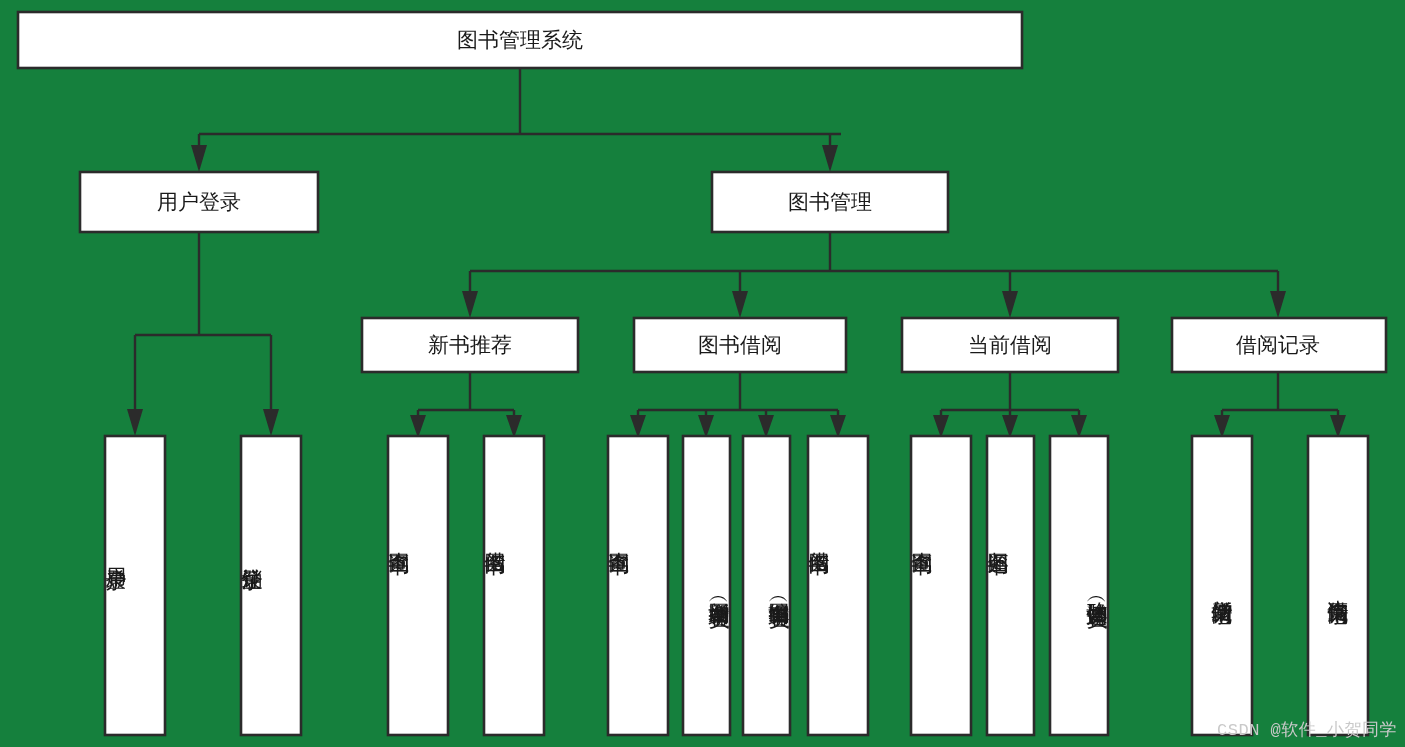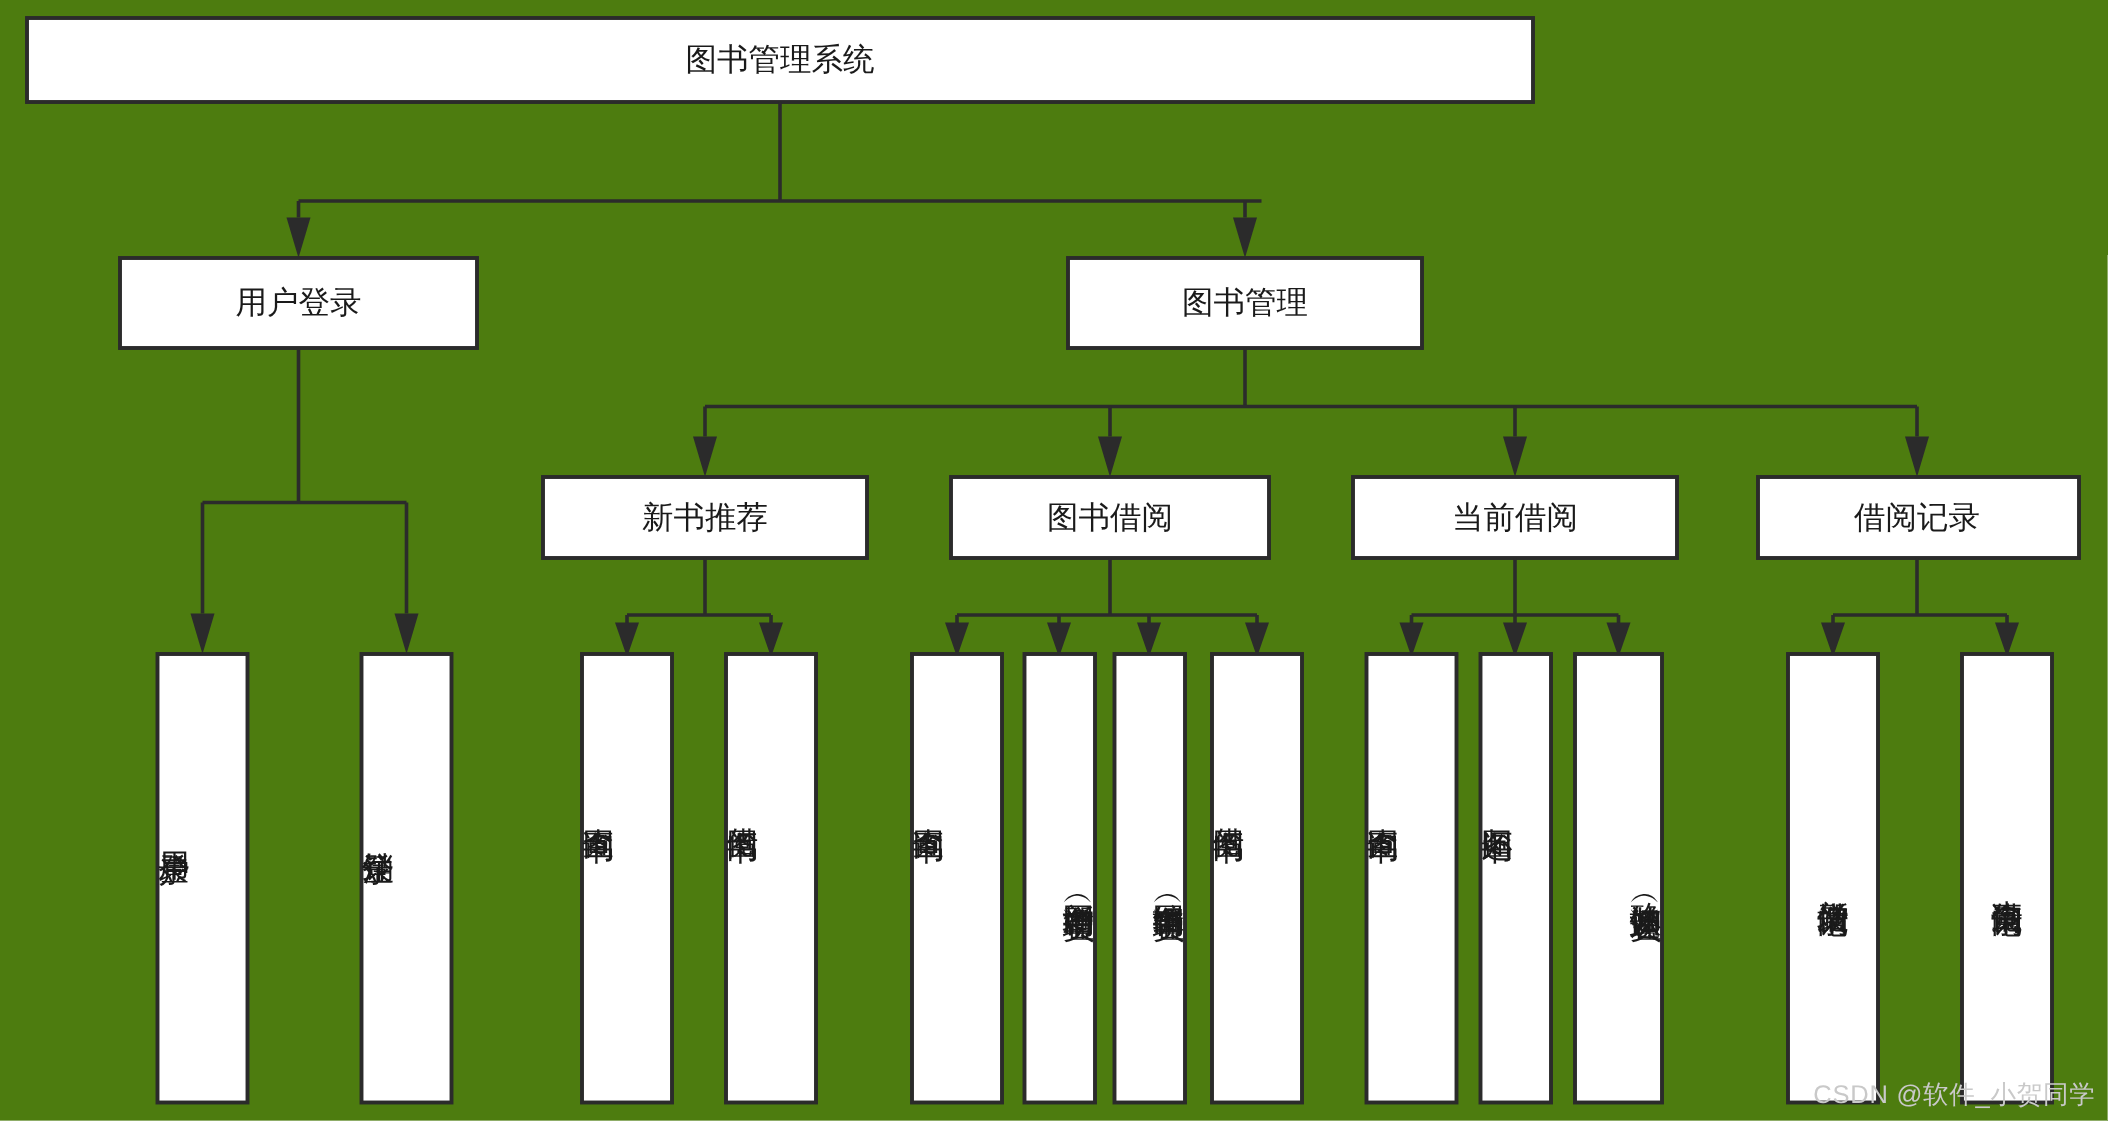--- a/index.html
+++ b/index.html
@@ -11,21 +11,21 @@
   body {
     width: 1405px;
     height: 747px;
     overflow: hidden;
     font-family: "DejaVu Sans", "Liberation Sans", sans-serif;
   }
   #diagram-root {
     position: relative;
     width: 1405px;
     height: 747px;
-    background: #4d7c0f;
+    background: #15803d;
   }
   svg#tree-svg {
     position: absolute;
     top: 0;
     left: 0;
     width: 1405px;
     height: 747px;
     display: block;
   }
   .node-box {
@@ -65,21 +65,21 @@
     color: #1a1a1a;
     letter-spacing: 1px;
     white-space: nowrap;
     text-align: left;
     pointer-events: none;
   }
   .watermark {
     position: absolute;
     right: 8px;
     bottom: 6px;
-    font-family: Liberation Sans, sans-serif;
+    font-family: Liberation Mono, monospace;
     font-size: 17px;
     color: #c9c9c9;
     letter-spacing: 0.5px;
     white-space: nowrap;
     user-select: none;
   }
 </style>
 </head>
 <body>
 

